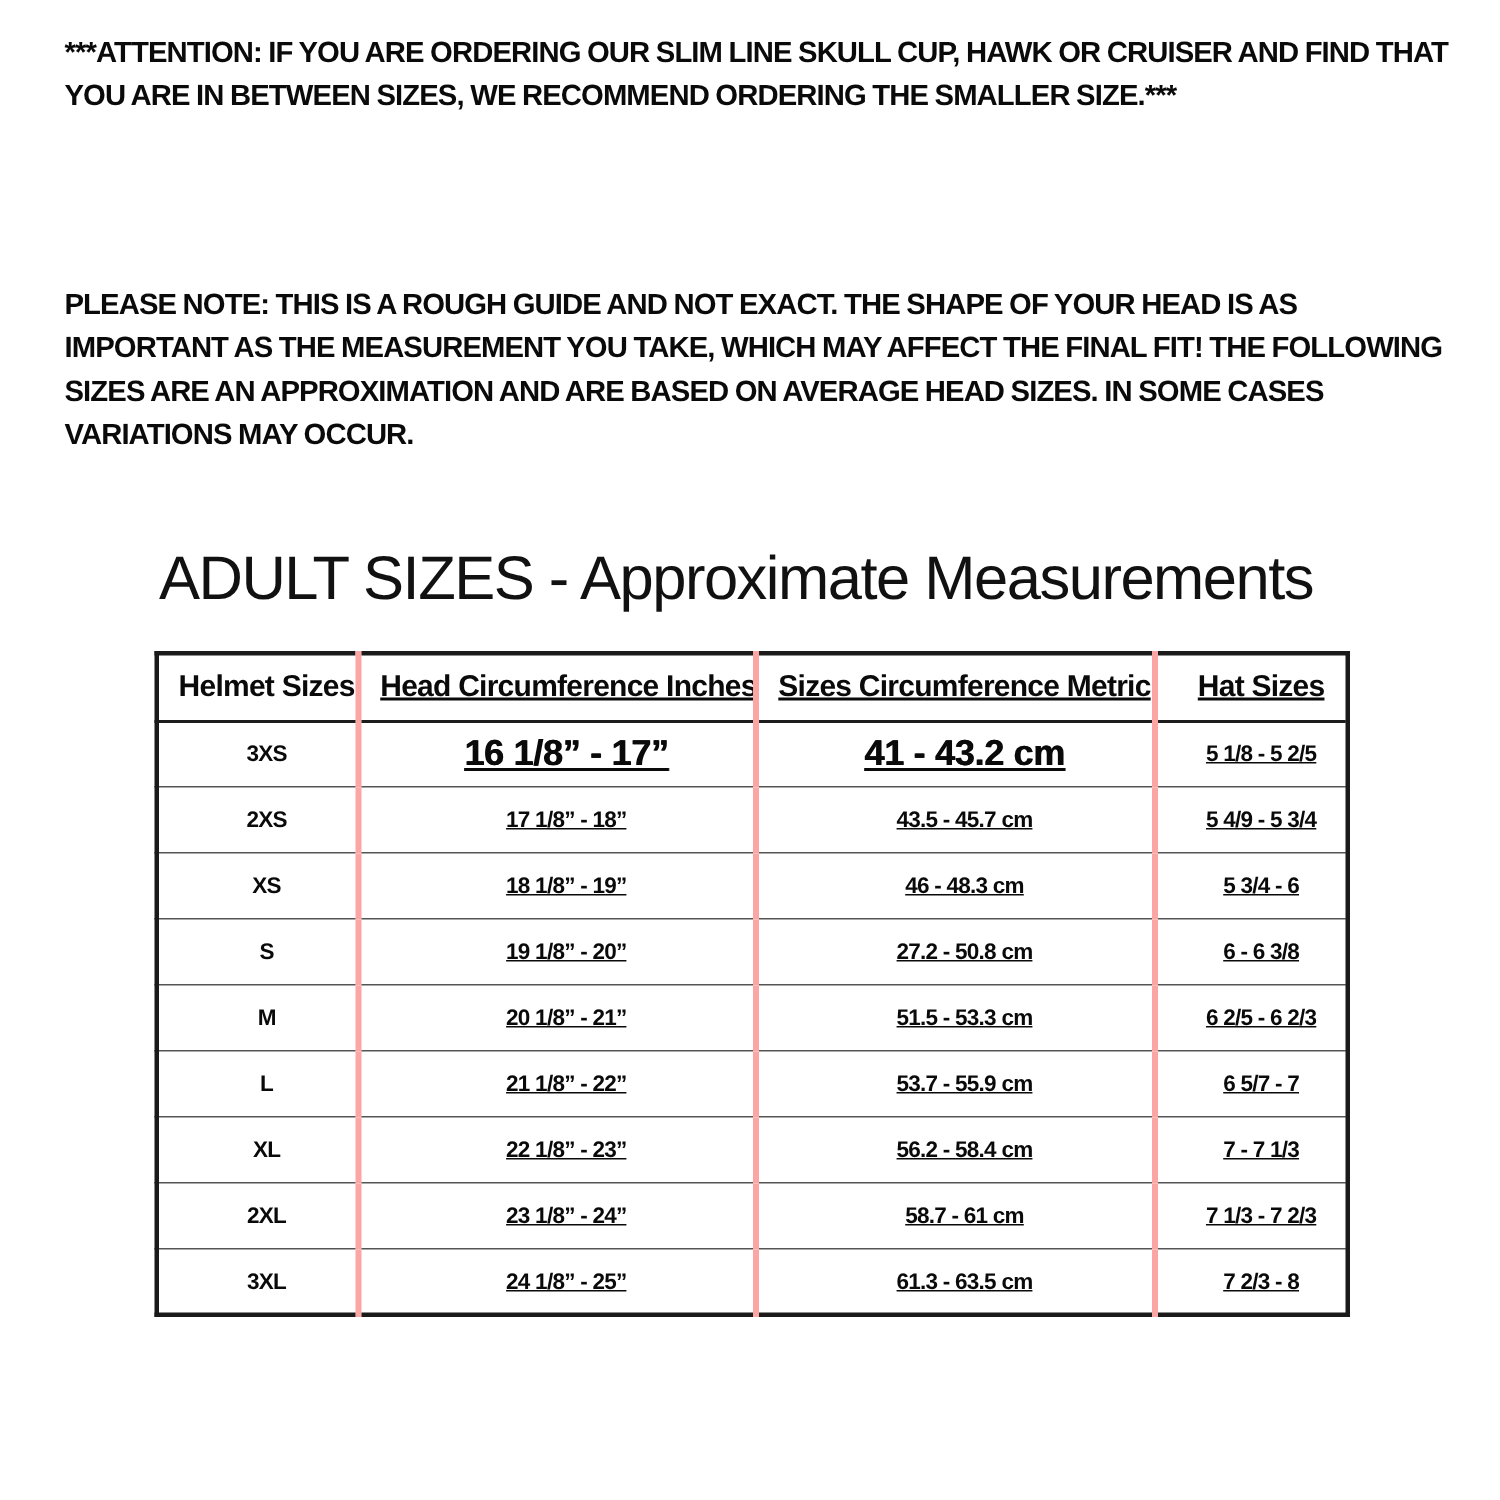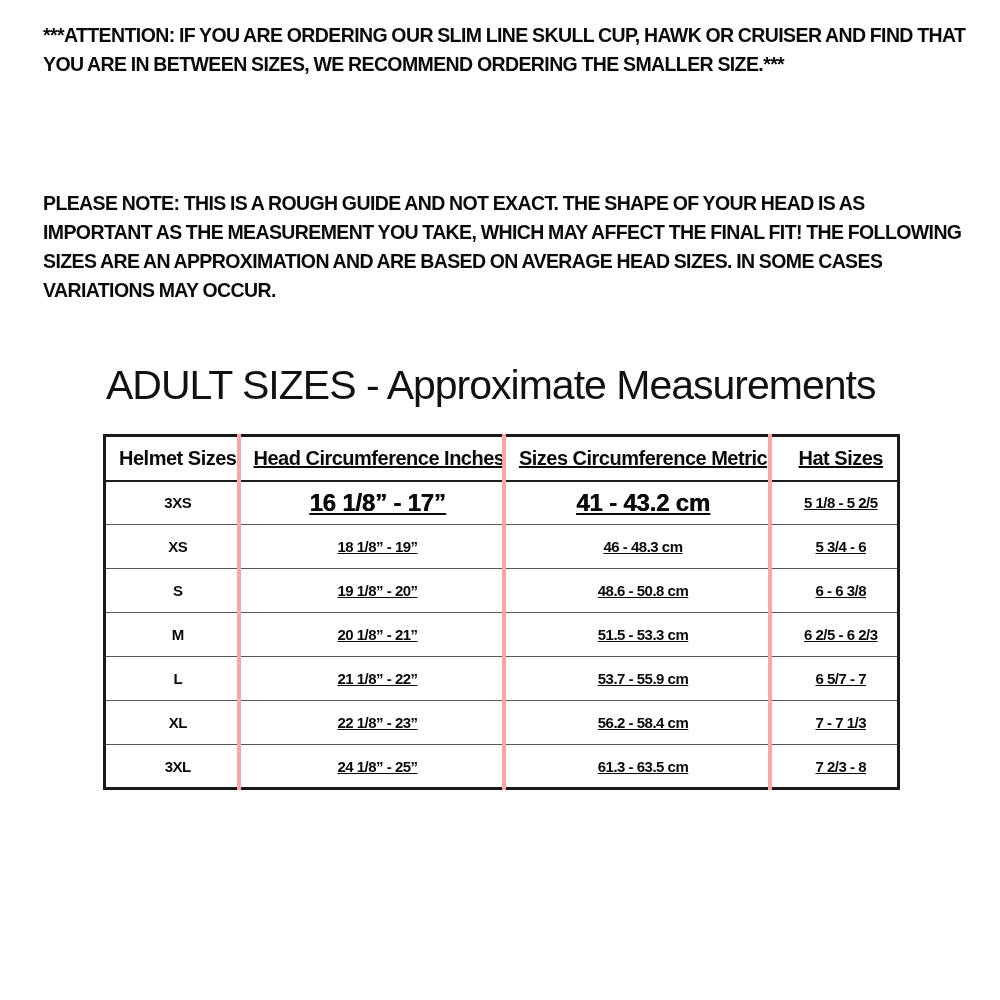--- a/index.html
+++ b/index.html
@@ -95,29 +95,35 @@
       </tr>
     </thead>
     <tbody id="size-table-body">
         <tr>
           <td>3XS</td>
           <td class="em">16 1/8” - 17”</td>
           <td class="em">41 - 43.2 cm</td>
           <td>5 1/8 - 5 2/5</td>
         </tr>
         <tr>
+          <td>2XS</td>
+          <td>17 1/8” - 18”</td>
+          <td>43.5 - 45.7 cm</td>
+          <td>5 4/9 - 5 3/4</td>
+        </tr>
+        <tr>
           <td>XS</td>
           <td>18 1/8” - 19”</td>
           <td>46 - 48.3 cm</td>
           <td>5 3/4 - 6</td>
         </tr>
         <tr>
           <td>S</td>
           <td>19 1/8” - 20”</td>
-          <td>48.6 - 50.8 cm</td>
+          <td>27.2 - 50.8 cm</td>
           <td>6 - 6 3/8</td>
         </tr>
         <tr>
           <td>M</td>
           <td>20 1/8” - 21”</td>
           <td>51.5 - 53.3 cm</td>
           <td>6 2/5 - 6 2/3</td>
         </tr>
         <tr>
           <td>L</td>
@@ -125,20 +131,26 @@
           <td>53.7 - 55.9 cm</td>
           <td>6 5/7 - 7</td>
         </tr>
         <tr>
           <td>XL</td>
           <td>22 1/8” - 23”</td>
           <td>56.2 - 58.4 cm</td>
           <td>7 - 7 1/3</td>
         </tr>
         <tr>
+          <td>2XL</td>
+          <td>23 1/8” - 24”</td>
+          <td>58.7 - 61 cm</td>
+          <td>7 1/3 - 7 2/3</td>
+        </tr>
+        <tr>
           <td>3XL</td>
           <td>24 1/8” - 25”</td>
           <td>61.3 - 63.5 cm</td>
           <td>7 2/3 - 8</td>
         </tr>
       </tbody>
   </table>
 
 </div>
 

